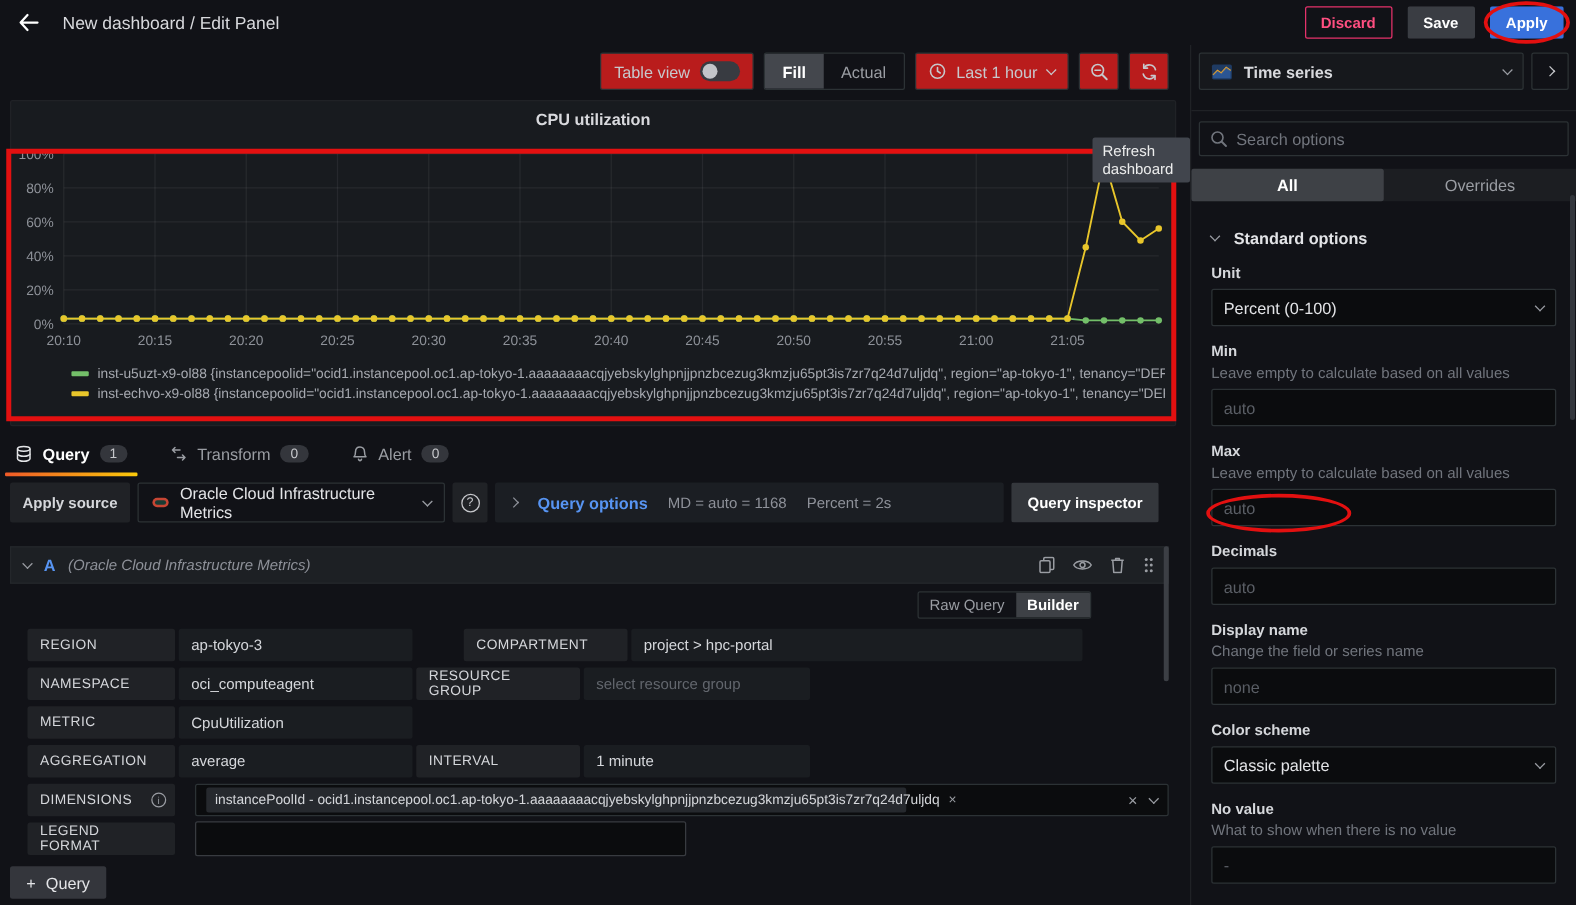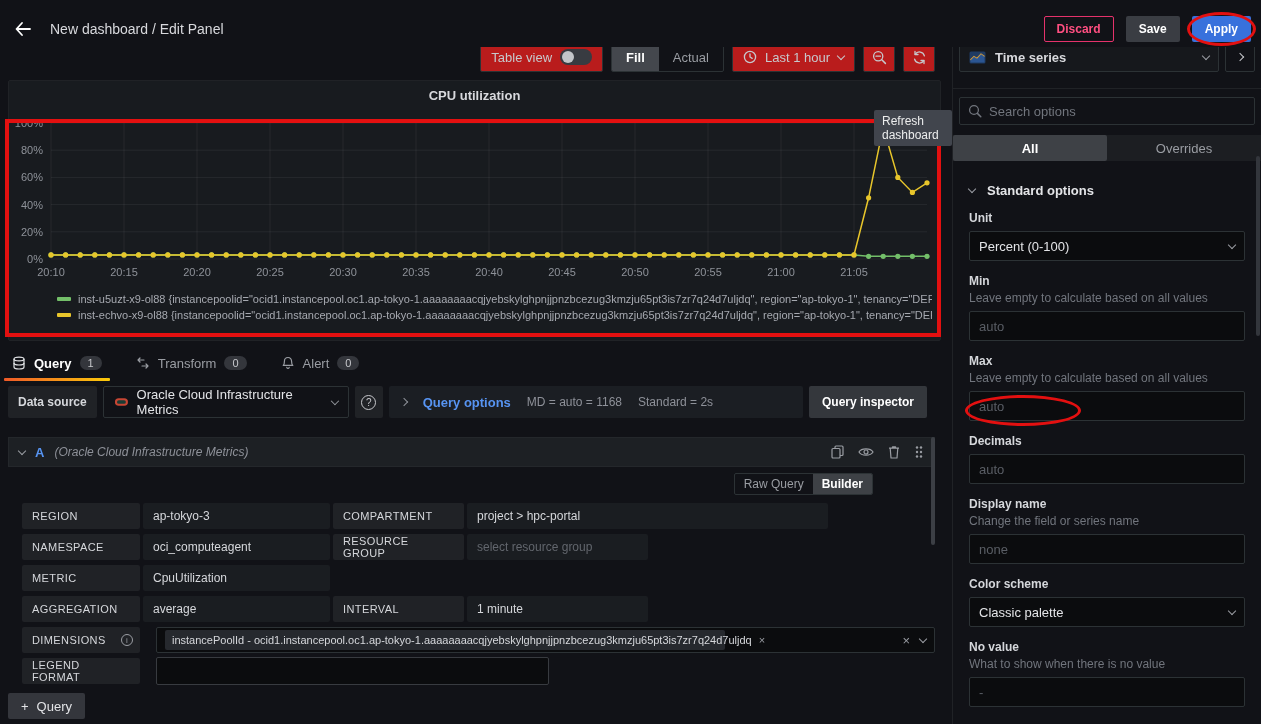--- a/index.html
+++ b/index.html
@@ -1,21 +1,21 @@
 <!DOCTYPE html>
 <html><head>
 <meta charset="utf-8">
 <style>
   * { margin:0; padding:0; box-sizing:border-box; }
   html,body { width:1261px; height:724px; overflow:hidden; background:#111217;
     font-family:"Liberation Sans", sans-serif; color:#ccccdc; }
   .app { position:relative; width:1261px; height:724px; }
 
   
-  .tophdr { position:absolute; left:0; top:11px; width:1261px; height:36px;
+  .tophdr { position:absolute; left:0; top:0; width:1261px; height:36px;
     display:flex; align-items:center; padding:0 10px; background:#111217; z-index:30; }
   .backbtn { width:26px; height:26px; display:flex; align-items:center; justify-content:center; cursor:pointer; }
   .tophdr .title { margin-left:14px; font-size:14px; color:#d8d9dd; }
   .hdr-actions { margin-left:auto; display:flex; align-items:center; gap:12px; }
   .btn { height:26px; padding:0 12px; border-radius:2px; font-size:12px; font-weight:700;
     display:flex; align-items:center; justify-content:center; cursor:pointer; border:1px solid transparent; }
   .btn-discard { border-color:#e5326b; color:#ff4f81; background:transparent; }
   .btn-save { background:#3a3d43; color:#fff; }
   .btn-apply { background:#3871dc; color:#fff; }
   .apply-wrap { position:relative; }
@@ -93,21 +93,21 @@
   .bseg.active { background:#3e4146; color:#fff; font-weight:700; }
   .frows { padding:2px 0 0 14px; }
   .frow { display:flex; gap:3px; margin-bottom:5px; height:26px; align-items:center; }
   .flabel { width:118px; height:26px; background:#202226; border-radius:2px; display:flex; align-items:center;
     padding:0 10px; font-size:11px; letter-spacing:.4px; color:#d5d7db; position:relative; }
   .flabel .info { position:absolute; right:7px; width:12px; height:12px; border:1.2px solid #9a9da3;
     border-radius:50%; font-size:8px; color:#9a9da3; display:flex; align-items:center; justify-content:center; }
   .fvalue { height:26px; background:#1a1d21; border-radius:2px; display:flex; align-items:center;
     padding:0 10px; font-size:12px; color:#d5d7db; cursor:pointer; }
   .fvalue.placeholder { color:#62666d; }
-  .w187 { width:187px; } .w131 { width:131px; } .w181 { width:181px; } .w361 { width:361px; }
+  .w187 { width:187px; } .w131 { width:131px;margin-left:38px; } .w181 { width:181px; } .w361 { width:361px; }
   .dim-box { margin-left:13px; flex:1; height:26px; background:#0b0c0e; border:1px solid #2c3235;
     border-radius:2px; display:flex; align-items:center; padding:0 8px; gap:8px; cursor:pointer; }
   .chip { background:#26292e; border-radius:2px; height:20px; display:flex; align-items:center; gap:7px;
     padding:0 7px; font-size:11px; color:#d5d7db; max-width:560px; white-space:nowrap; }
   .chip .x { color:#9a9da3; cursor:pointer; }
   .dim-icons { margin-left:auto; display:flex; align-items:center; gap:10px; color:#9a9da3; font-size:13px; }
   .lf-input { margin-left:13px; width:393px; height:28px; background:#0b0c0e; border:1px solid #383b40;
     border-radius:2px; color:#d5d7db; font-size:12px; padding:0 8px; font-family:inherit; }
   .addquery { position:absolute; left:8px; top:657px; height:26px; background:#34363c; border-radius:2px;
     display:flex; align-items:center; gap:8px; padding:0 13px; font-size:13px; color:#e3e4e7; cursor:pointer; }
@@ -411,37 +411,37 @@
         <svg width="14" height="14" viewBox="0 0 14 14">
           <path d="M7 1.5 C4.8 1.5 3.4 3.2 3.4 5.4 C3.4 8.4 2.2 9.4 2.2 9.4 H11.8 C11.8 9.4 10.6 8.4 10.6 5.4 C10.6 3.2 9.2 1.5 7 1.5 Z" stroke="#9a9da3" stroke-width="1.2" fill="none" stroke-linejoin="round"></path>
           <path d="M5.8 11.4 C6 12.1 6.5 12.5 7 12.5 C7.5 12.5 8 12.1 8.2 11.4" stroke="#9a9da3" stroke-width="1.2" fill="none" stroke-linecap="round"></path>
         </svg>
         <span class="lbl">Alert</span>
         <span class="badge">0</span>
       </div>
     </div>
 
     <div class="dsrow">
-      <div class="ds-label">Data source</div>
+      <div class="ds-label">Apply source</div>
       <div class="ds-select">
         <svg width="16" height="16" viewBox="0 0 16 16">
           <rect x="1" y="4" width="14" height="8" rx="4" fill="#c74634"></rect>
           <rect x="3.2" y="6" width="9.6" height="4" rx="2" fill="#1a3c34"></rect>
         </svg>
         <span>Oracle Cloud Infrastructure Metrics</span>
         <span class="chev"></span>
       </div>
       <div class="help-btn">
         <span class="help-circle">?</span>
       </div>
       <div class="qopts">
         <span class="chev right"></span>
         <span class="lnk">Query options</span>
         <span>MD = auto = 1168</span>
-        <span>Standard = 2s</span>
+        <span>Percent = 2s</span>
       </div>
       <div class="btn btn-inspector">Query inspector</div>
     </div>
 
     <div class="qcard">
       <div class="qhdr">
         <span class="chev" style="color:#9a9da3"></span>
         <span class="ref">A</span>
         <span class="qname">(Oracle Cloud Infrastructure Metrics)</span>
         <span class="qhdr-icons">

